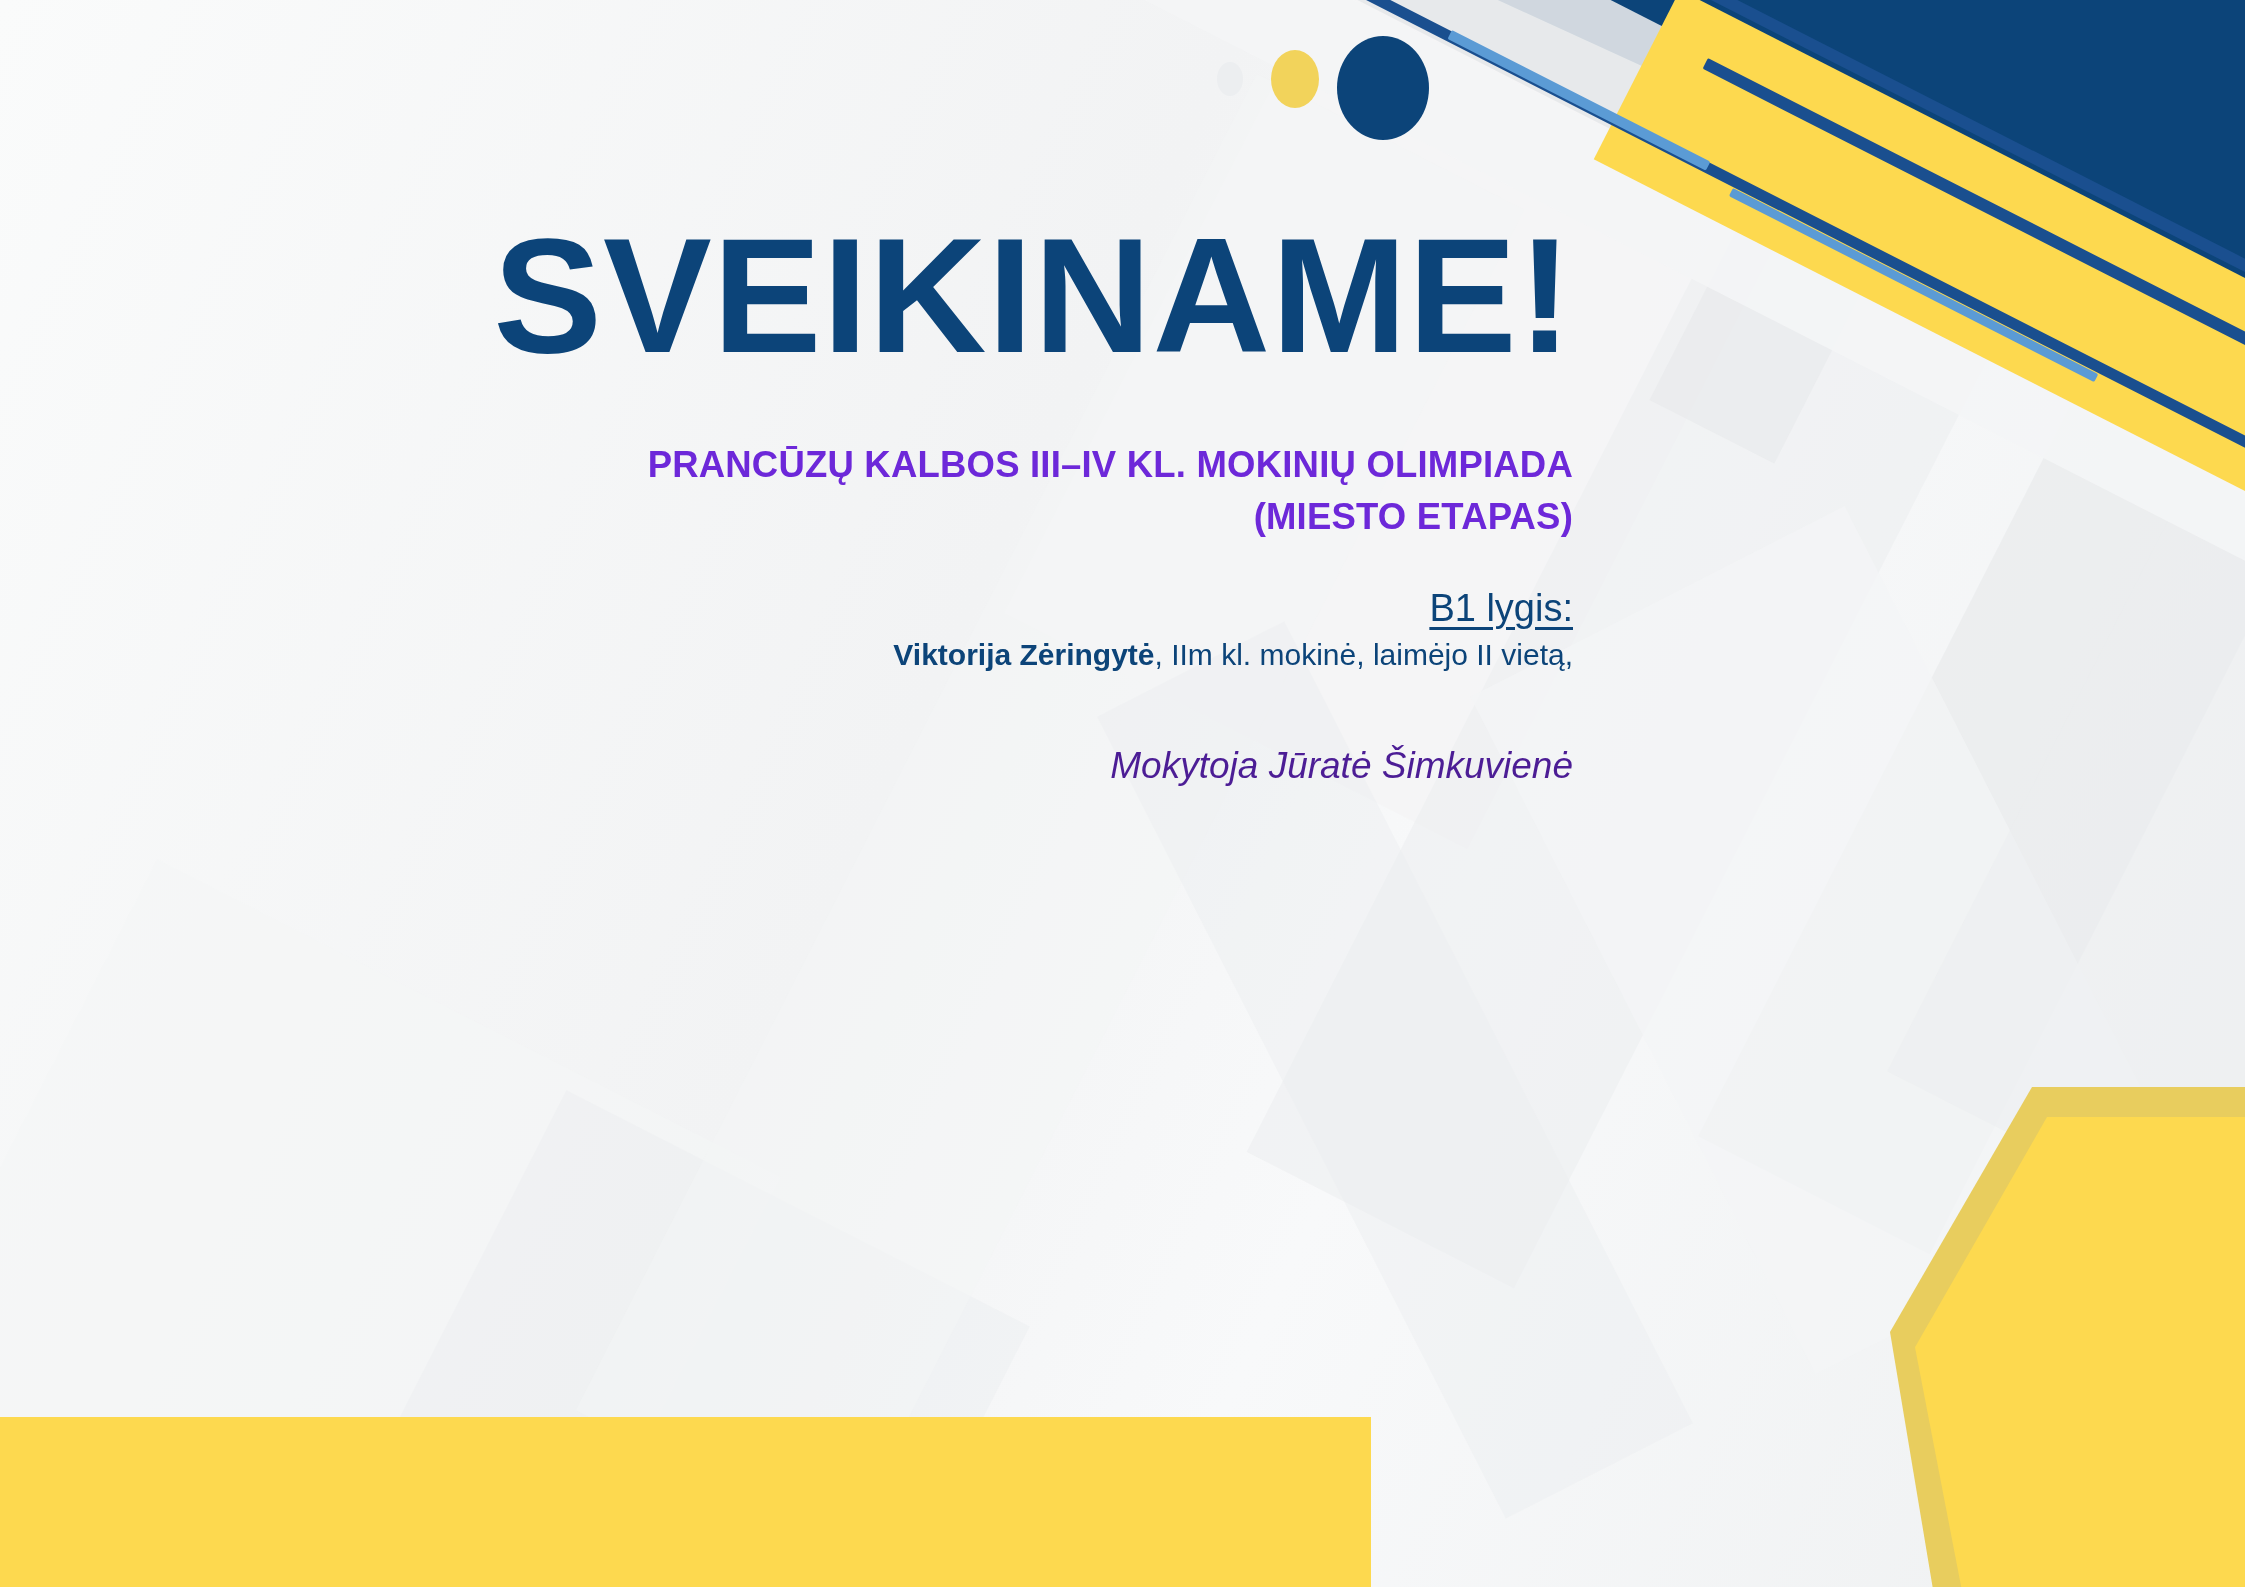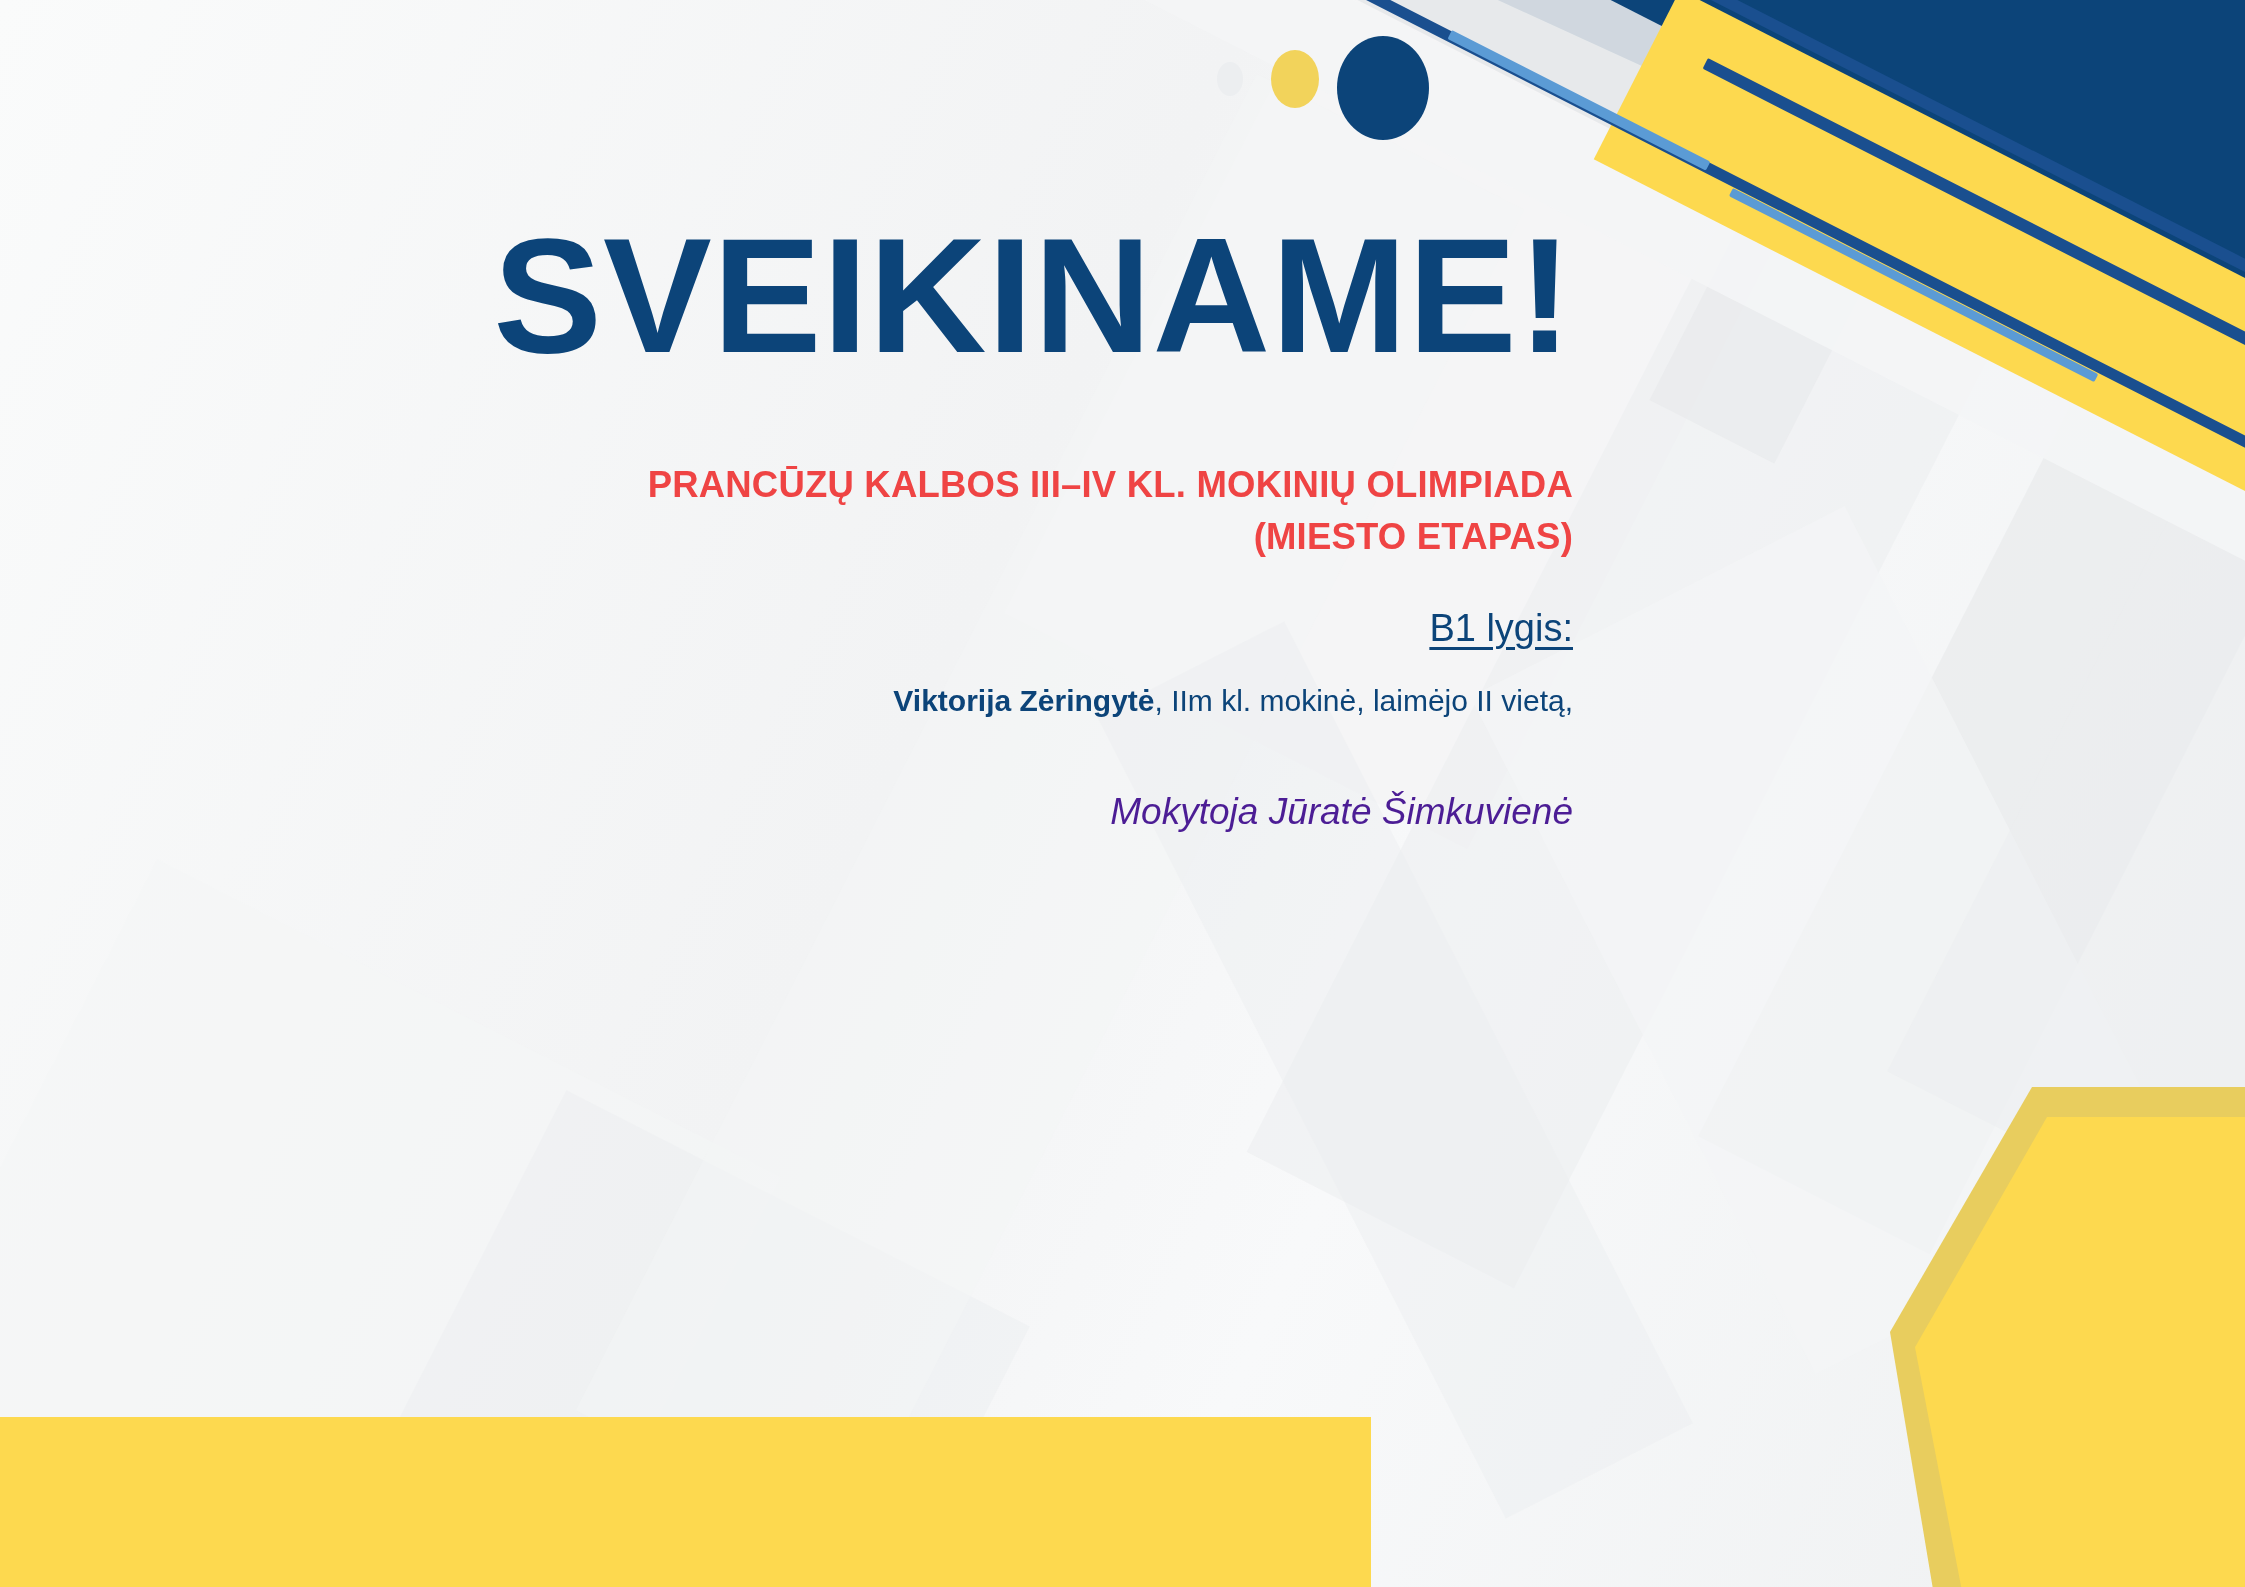--- a/index.html
+++ b/index.html
@@ -52,31 +52,31 @@
   
   .content{position:absolute;left:153px;top:214px;width:1420px;}
 
   .headline{
     font-size:163px;line-height:1.0;font-weight:700;color:#0c4479;
     letter-spacing:1px;margin:0 0 0 0;white-space:nowrap;
     transform:scaleX(1.0);transform-origin:left center;
   }
 
   .subhead{
-    margin-top:82px;
-    font-size:36.5px;line-height:1.42;font-weight:700;color:#ef4444;
+    margin-top:62px;
+    font-size:36.5px;line-height:1.42;font-weight:700;color:#6d28d9;
     letter-spacing:.2px;
   }
   .subhead div{white-space:nowrap;}
 
   .body{margin-top:46px;}
   .lvl{
     font-size:38px;line-height:1.0;color:#0c4479;font-weight:400;
     text-decoration:underline;text-underline-offset:6px;text-decoration-thickness:3px;
-    display:inline-block;margin-bottom:33px;
+    display:inline-block;margin-bottom:7px;
   }
   .entry{
     font-size:30px;line-height:1.42;color:#0c4479;font-weight:400;
     white-space:nowrap;margin-bottom:4px;
   }
   .entry b{font-weight:700;}
   .spacer-b2{height:22px;}
   .teacher{
     margin-top:40px;
     font-size:37px;line-height:1.3;color:#4c1d95;font-style:italic;font-weight:400;

